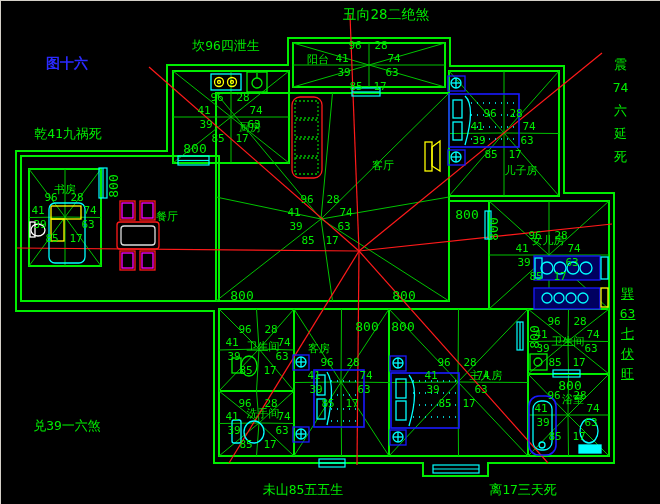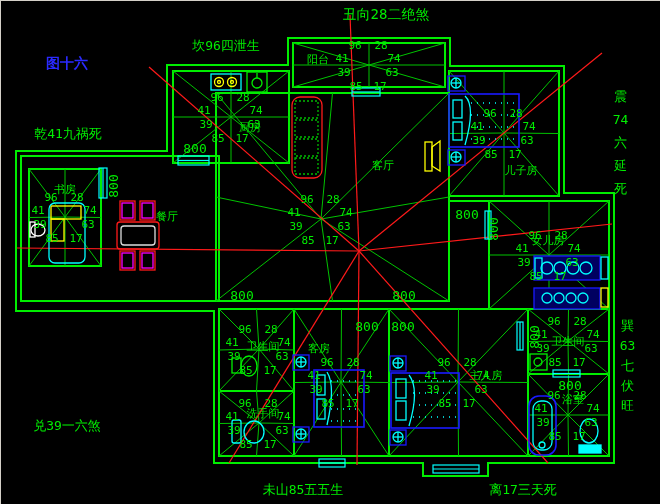--- a/index.html
+++ b/index.html
@@ -4,21 +4,21 @@
 <style>
   html,body{margin:0;padding:0;background:#000;}
   .canvas{
     position:relative;width:660px;height:504px;background:#000;overflow:hidden;
     border-top:1px solid #d4d0c8;border-left:1px solid #d4d0c8;box-sizing:border-box;
     font-family:"DejaVu Sans Mono", monospace;
   }
   svg text{font-family:"DejaVu Sans Mono", monospace;}
   .vlabel{
     position:absolute;width:19px;word-break:break-all;text-align:center;
-    color:#00ee00;font-size:13px;font-family:"DejaVu Sans Mono", monospace;margin-top:32px;
+    color:#00ee00;font-size:13px;font-family:"DejaVu Sans Mono", monospace;
   }
 </style>
 </head>
 <body>
 
 <div class="canvas">
 <svg width="660" height="504" viewBox="0 0 660 504">
 
   <g stroke="#00ee00" fill="none" stroke-width="2">
 
@@ -481,14 +481,14 @@
     <text x="225" y="49" text-anchor="middle" font-size="13" fill="#00ee00">坎96四泄生</text>
     <text x="67" y="137" text-anchor="middle" font-size="13" fill="#00ee00">乾41九祸死</text>
     <text x="66" y="429" text-anchor="middle" font-size="13" fill="#00ee00">兑39一六煞</text>
     <text x="302" y="493" text-anchor="middle" font-size="13" fill="#00ee00">未山85五五生</text>
     <text x="522" y="493" text-anchor="middle" font-size="13" fill="#00ee00">离17三天死</text>
   </g>
 </svg>
 
 
 <div class="vlabel" style="left:610px;top:52px;line-height:23px;">震74六延死</div>
-<div class="vlabel" style="left:617px;top:283px;line-height:20px;">巽63七伏旺</div>
+<div class="vlabel" style="left:617px;top:283px;line-height:20px;text-decoration:underline;">巽63七伏旺</div>
 </div>
 
 </body></html>

